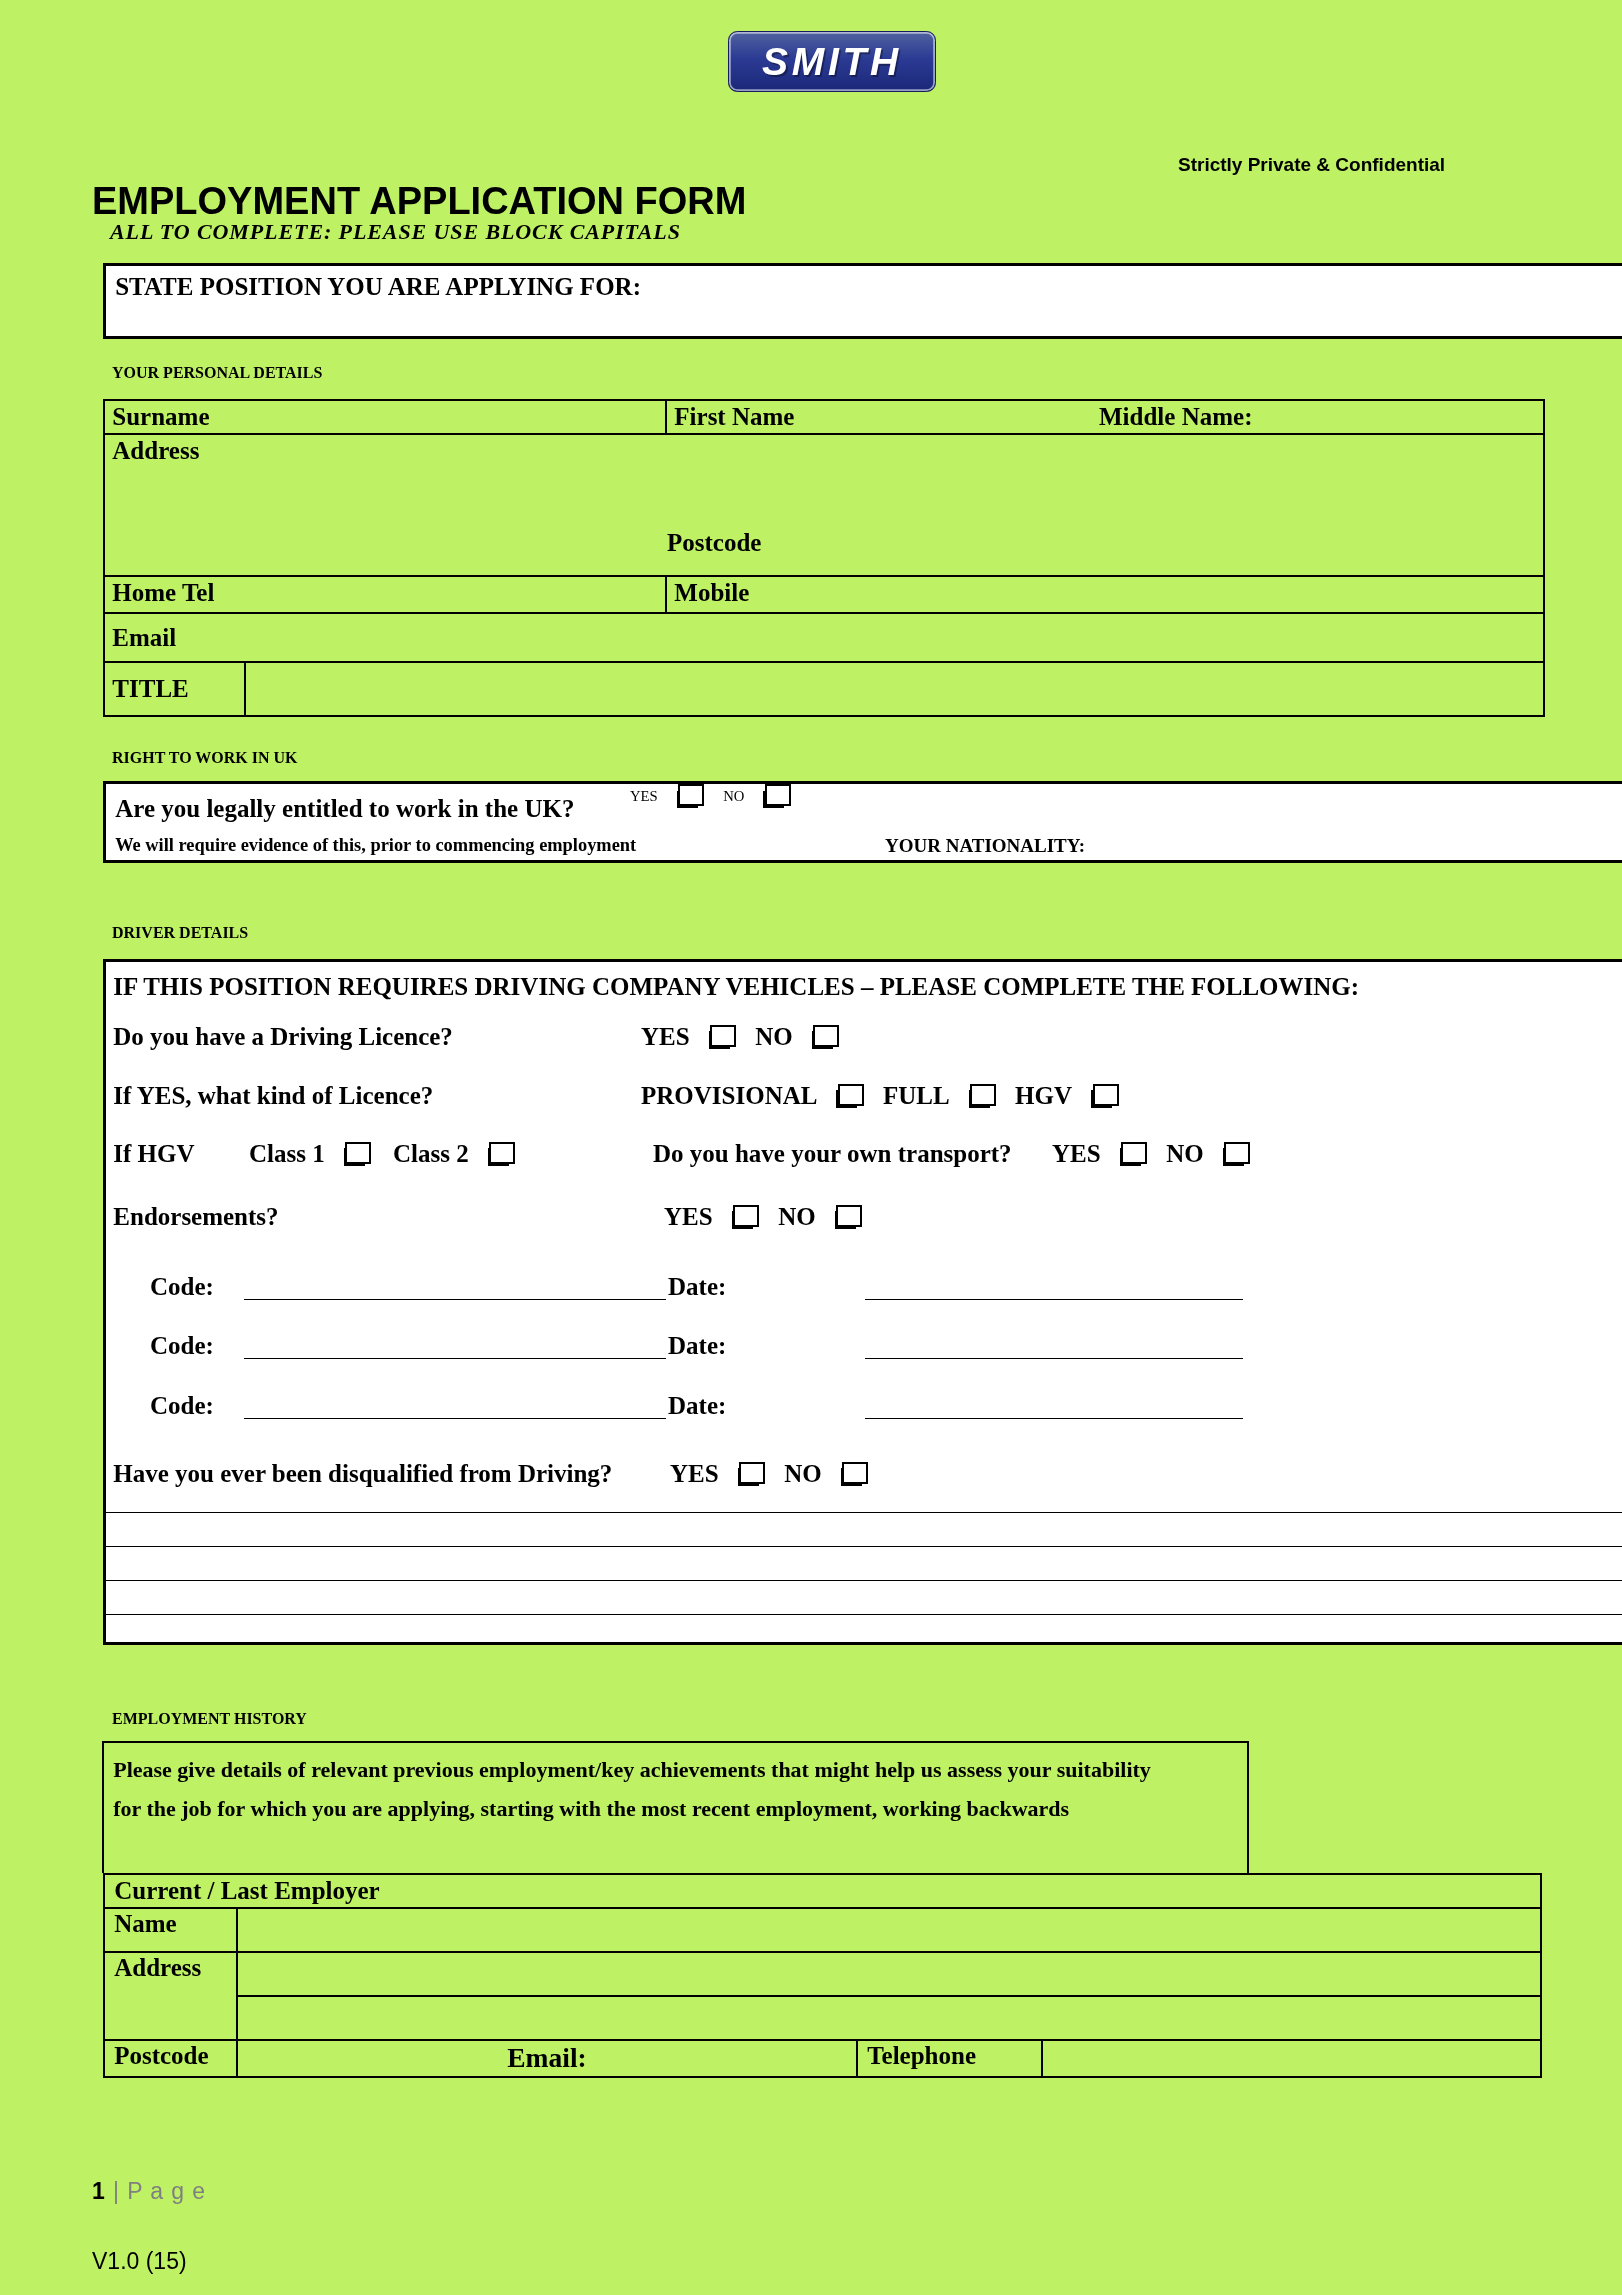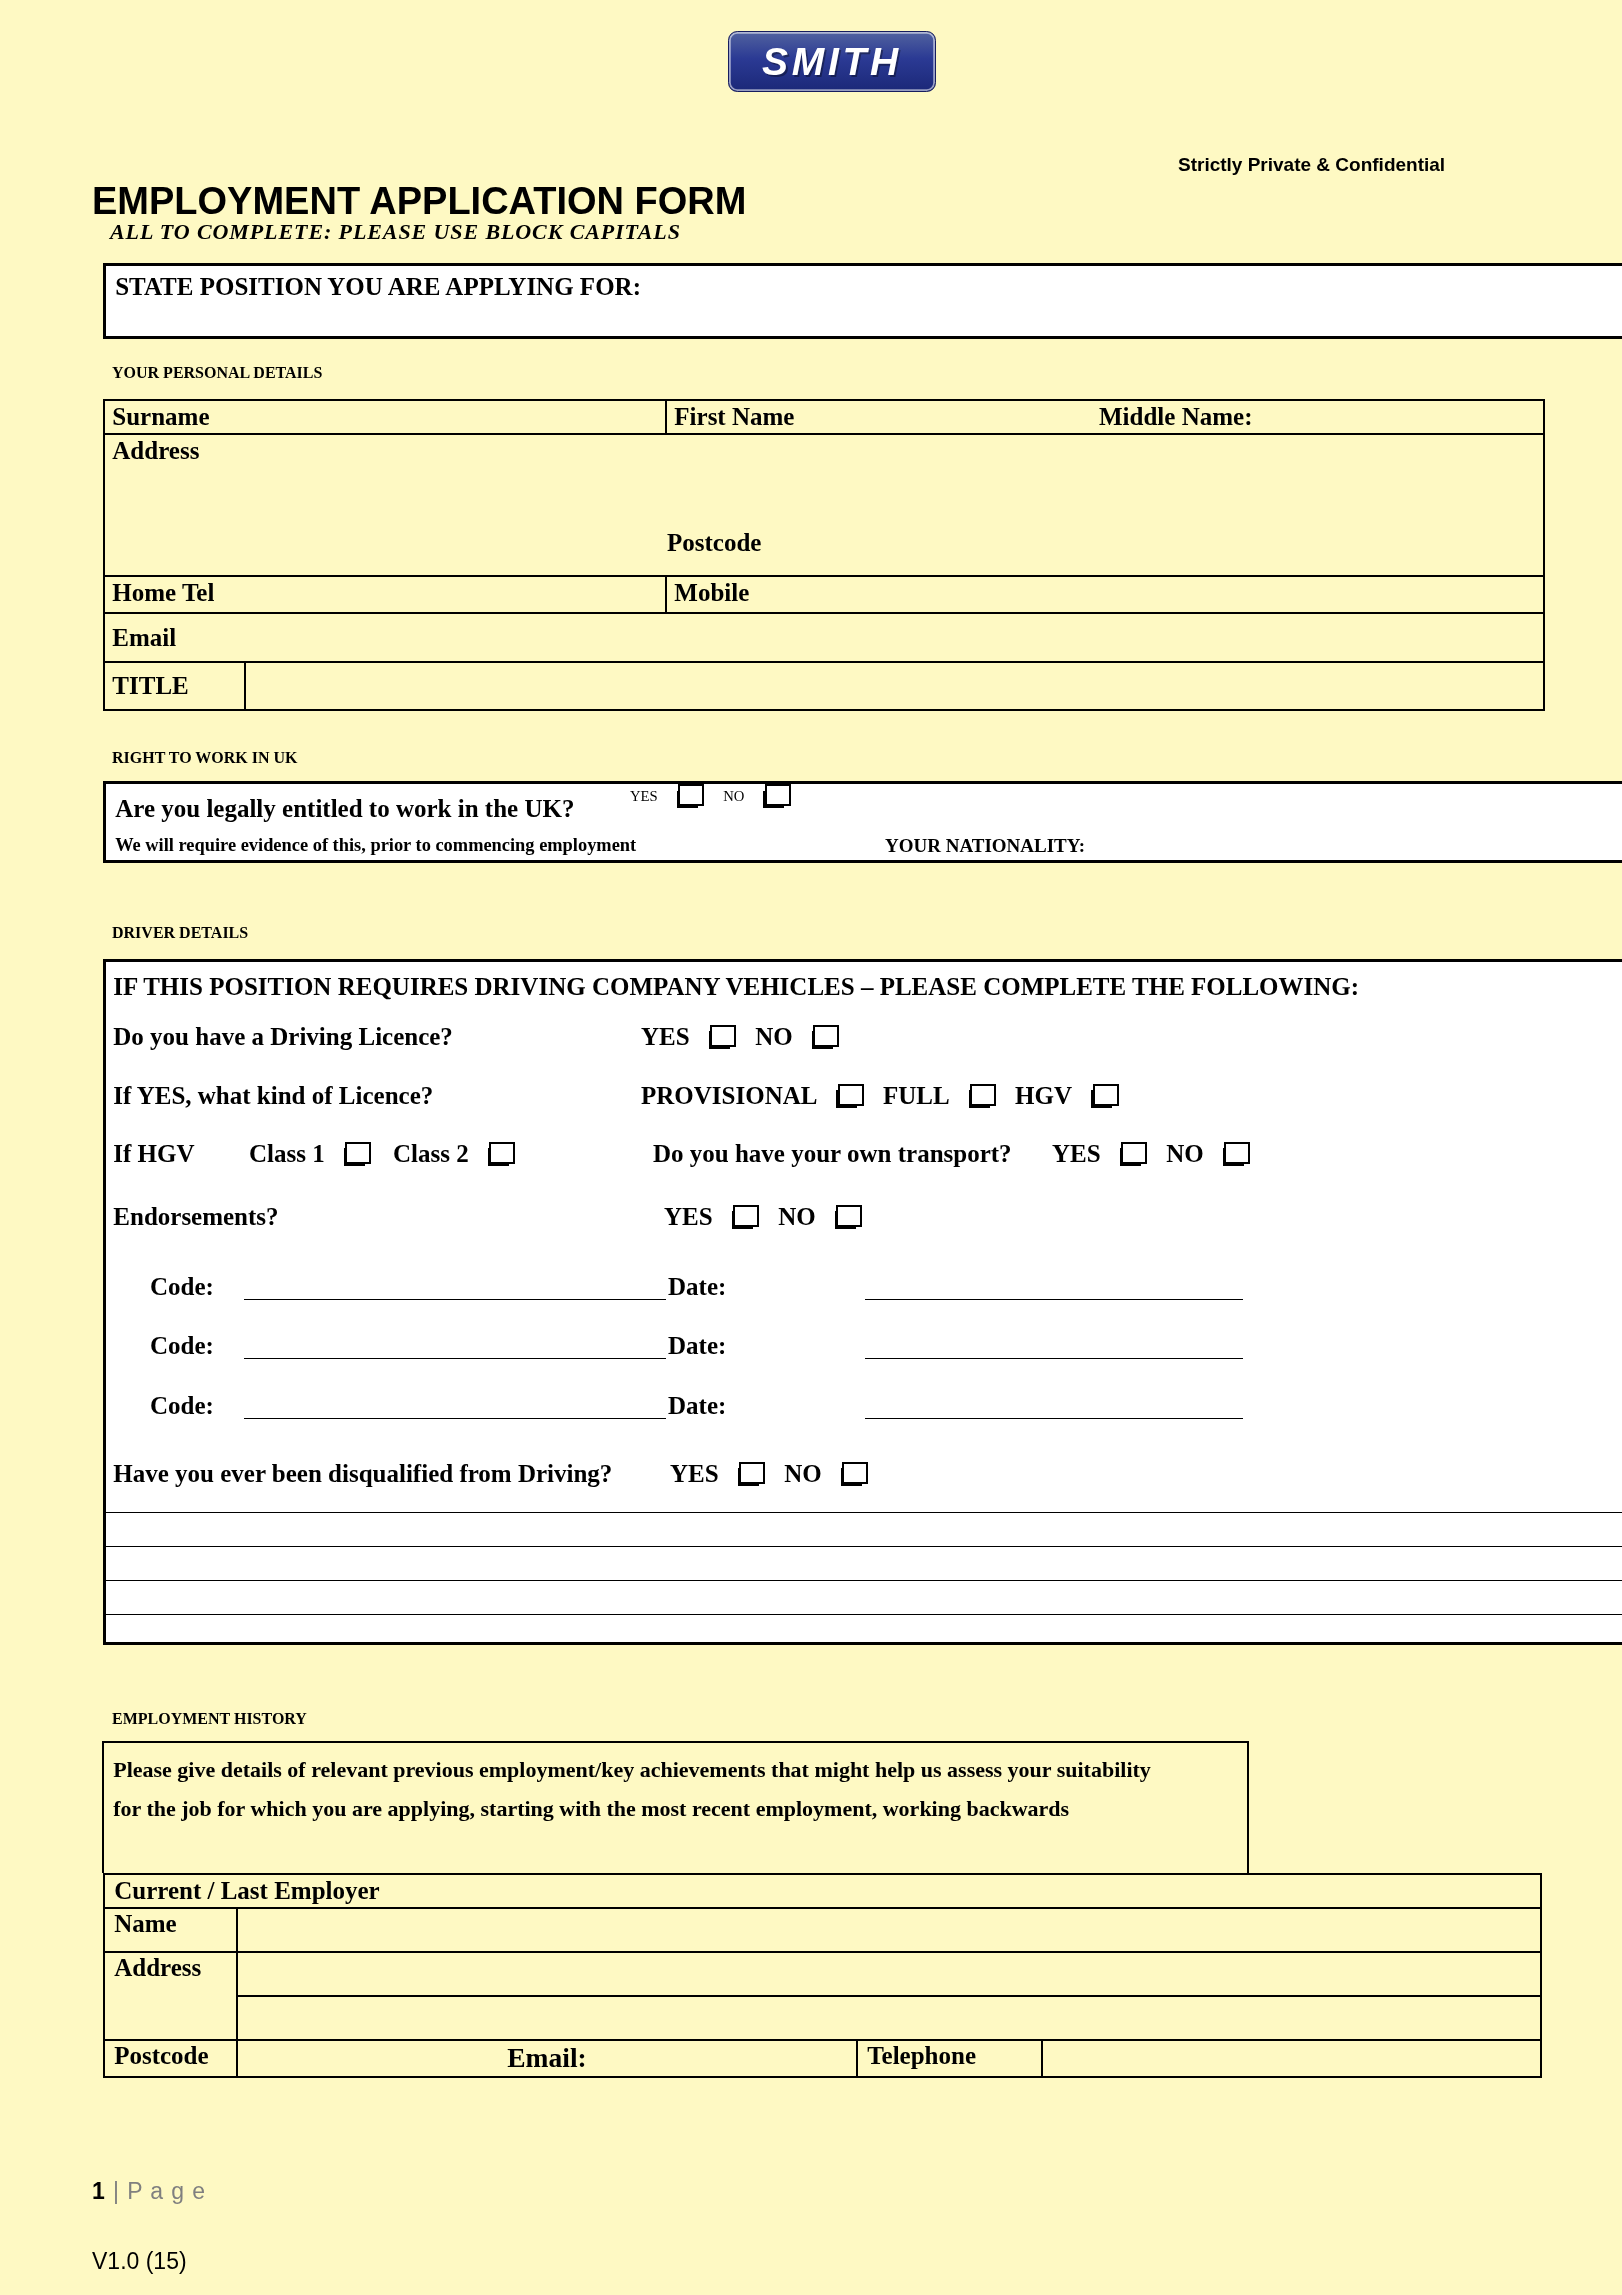--- a/index.html
+++ b/index.html
@@ -1,17 +1,17 @@
 <!DOCTYPE html>
 <html style="font-size:14.7px"><head>
 <meta charset="utf-8">
 <style>
   *{margin:0;padding:0;box-sizing:border-box;}
   html,body{background:#ffffff;}
-  .page{position:relative;width:1623px;height:2296px;background:#fef9c3;color:#000;
+  .page{position:relative;width:1623px;height:2296px;background:#bef264;color:#000;
         font-family:"Liberation Serif",serif;overflow:hidden;}
 
   
   .logo{position:absolute;left:728px;top:31px;width:208px;height:61px;
         background:linear-gradient(180deg,#51629f 0%,#2b3a94 45%,#1b2878 100%);
         border:1.8px solid #161d5e;border-radius:9.2px;
         box-shadow:inset 0 0 0 1.8px rgba(255,255,255,.55);
         display:flex;align-items:center;justify-content:center;}
   .logo span{font-family:"Liberation Sans",sans-serif;font-weight:700;font-style:italic;
         font-size:39px;color:#fff;letter-spacing:3.7px;text-shadow:1.8px 1.8px 0 rgba(0,0,0,.35);}
@@ -123,21 +123,21 @@
       <td>
         <span>Mobile</span>
       </td>
     </tr>
     <tr>
       <td colspan="3" style="height:49px;vertical-align:middle">
         <span>Email</span>
       </td>
     </tr>
     <tr>
-      <td style="height:48px;vertical-align:middle">
+      <td style="height:54px;vertical-align:middle">
         <span>TITLE</span>
       </td>
       <td colspan="2"></td>
     </tr>
   </tbody>
     </table>
 
   <div class="section-h" style="top:749px">RIGHT TO WORK IN UK</div>
   <div class="box rtw-box">
     <span class="rtw-q">Are you legally entitled to work in the UK?</span>

